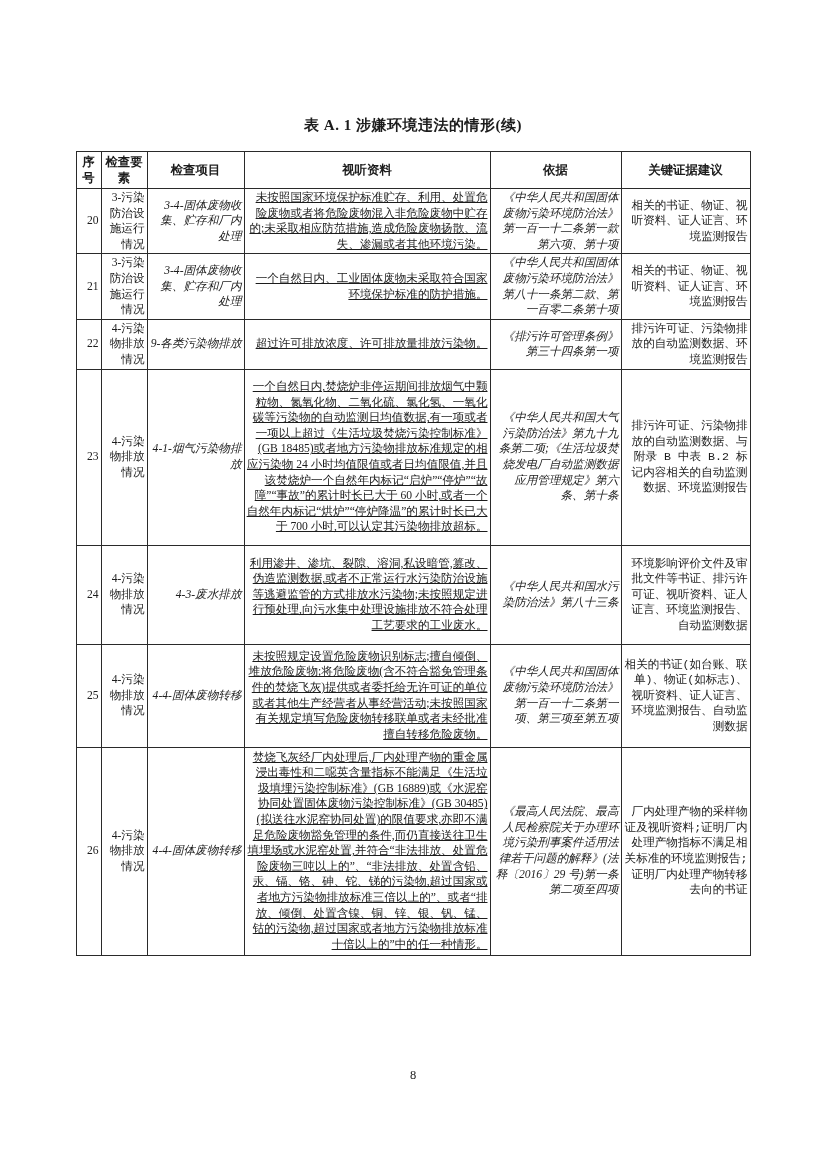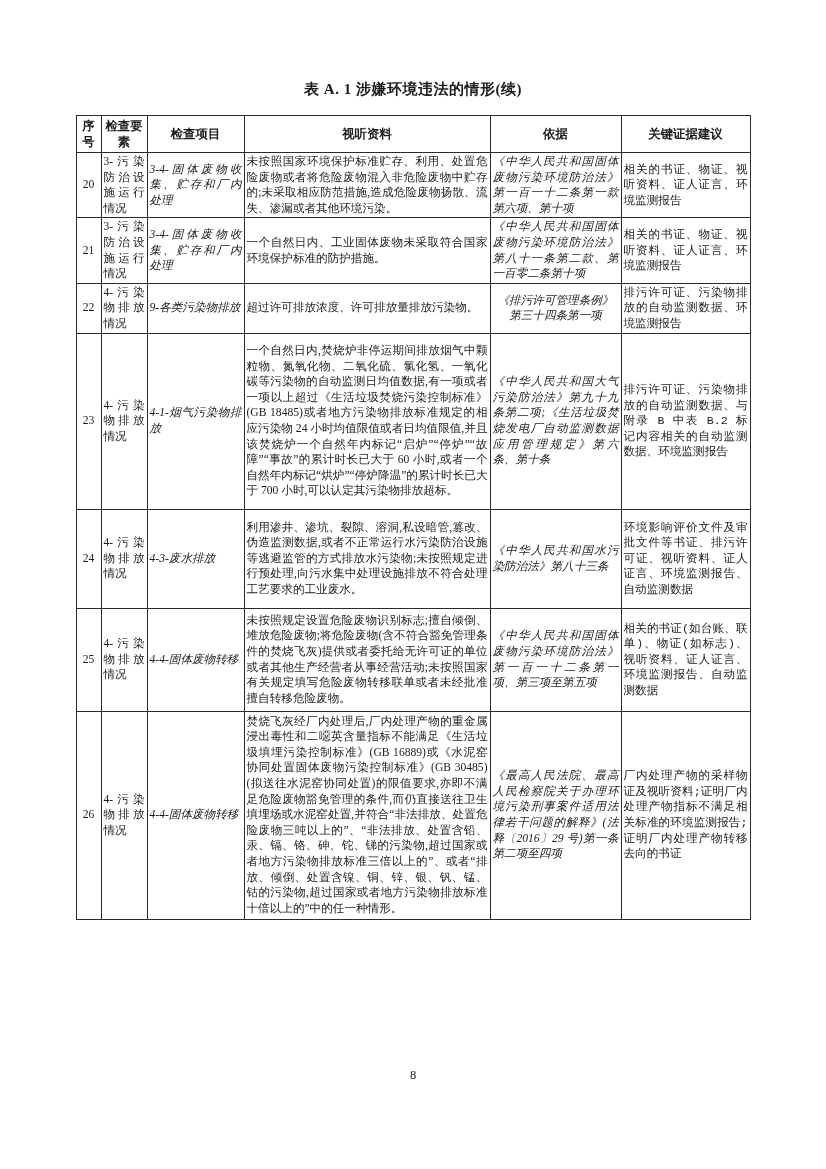--- a/index.html
+++ b/index.html
@@ -8,54 +8,55 @@
     background: #ffffff;
   }
   body {
     width: 826px;
     height: 1169px;
     position: relative;
     font-family: "Liberation Serif", "DejaVu Serif", serif;
     color: #1c1c1c;
   }
   .doc-title {
-    padding-top: 70px;
-    margin: 10px 0 8px 0;
+    padding-top: 116px;
+    margin: 0 0 8px 0;
     text-align: center;
     font-size: 15px;
     font-weight: bold;
     letter-spacing: 0.5px;
   }
   table.violations {
     border-collapse: collapse;
     table-layout: fixed;
     margin: 16px auto;
     width: 674px;
   }
   table.violations th,
   table.violations td {
     border: 1px solid #2a2a2a;
     vertical-align: middle;
     font-size: 11.6px;
     line-height: 15.6px;
     padding: 1px 2px;
     word-break: break-word;
     overflow: hidden;
+    text-align: right;
   }
   table.violations th {
     font-weight: bold;
     text-align: center;
     font-size: 12.4px;
     line-height: 16px;
     padding: 2px 1px;
   }
   td.c-no   { text-align: center; }
   td.c-el   { text-align: justify; }
   td.c-item { text-align: justify; font-style: italic; }
-  td.c-prob { text-align: justify; }
+  td.c-prob { text-align: justify; text-decoration: underline; }
   td.c-basis{ text-align: justify; font-style: italic; }
   td.c-ev   { text-align: justify; font-family: Liberation Mono, monospace; }
   td.center { text-align: center; }
   tr.h-header { height: 36px; }
   tr.h-r20 { height: 65px; }
   tr.h-r21 { height: 65px; }
   tr.h-r22 { height: 49px; }
   tr.h-r23 { height: 176px; }
   tr.h-r24 { height: 99px; }
   tr.h-r25 { height: 103px; }

